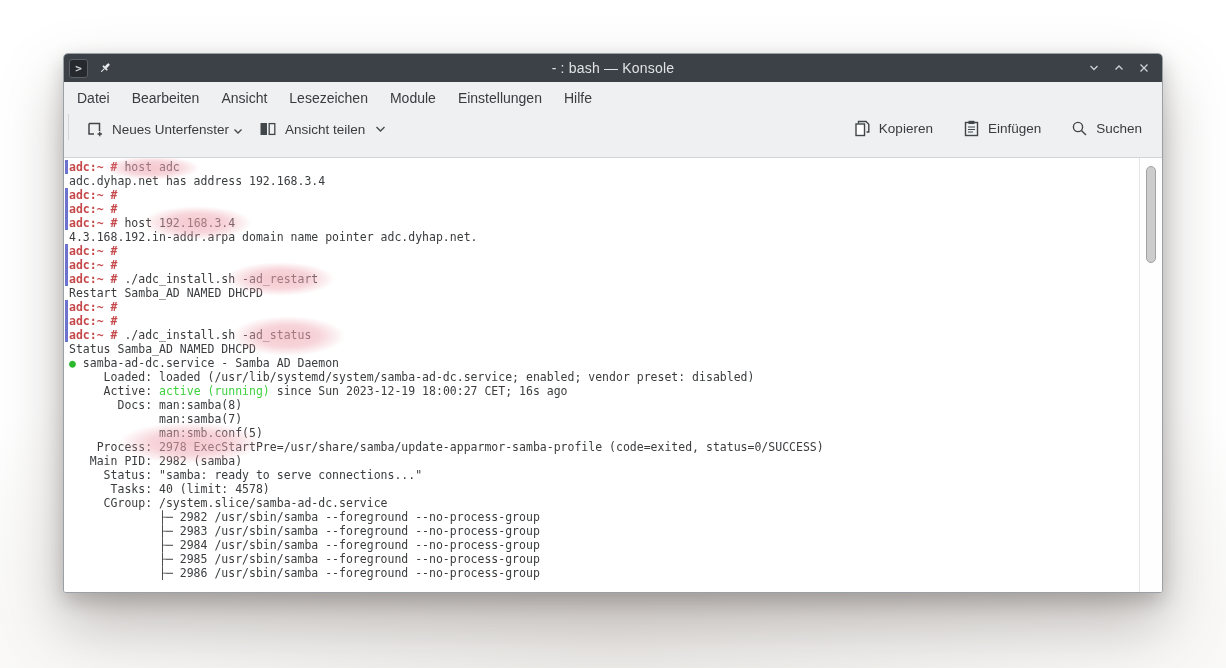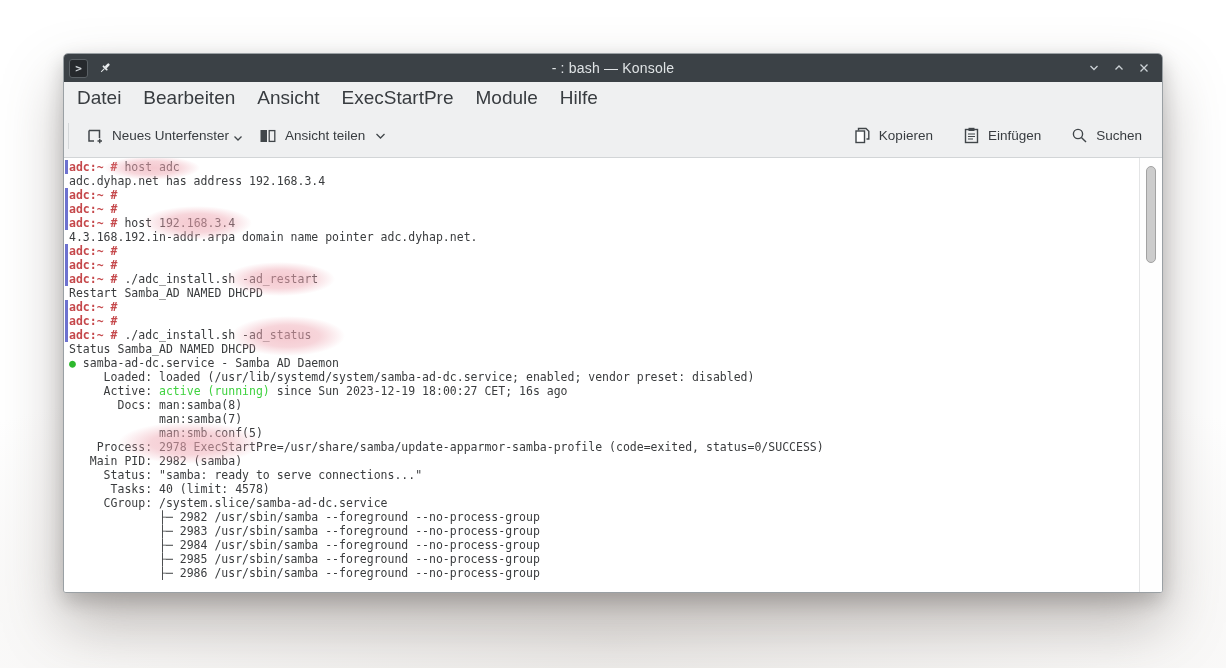--- a/index.html
+++ b/index.html
@@ -21,24 +21,24 @@
   .app-icon { width:19px; height:19px; background:#26292d; border:1px solid #5a6065;
               border-radius:3px; color:#ced3d7; font-family:"DejaVu Sans Mono",monospace;
               font-size:11px; font-weight:bold; display:flex; align-items:center; justify-content:center; }
   .tb-title { position:absolute; left:0; right:0; text-align:center; color:#dfe3e5;
               font-size:14px; letter-spacing:.2px; }
   .tb-controls { margin-left:auto; display:flex; align-items:center; gap:9px; padding-right:10px; z-index:1; }
   .tb-controls svg { display:block; cursor:default; }
 
   
   .menubar { height:32px; background:#eff0f1; display:flex; align-items:center; padding-left:2px; flex:0 0 auto; }
-  .menu-item { padding:0 11px; font-size:19px; color:#383c40; line-height:32px; cursor:default; }
-
-  
-  .toolbar { height:43px; background:#eff0f1; display:flex; align-items:center;
+  .menu-item { padding:0 11px; font-size:14px; color:#383c40; line-height:32px; cursor:default; }
+
+  
+  .toolbar { height:43px; background:#eff0f1; display:flex; align-items:flex-start;
              padding:0 12px 0 4px; flex:0 0 auto; }
   .tb-handle { width:1px; height:26px; background:#d4d7d9; margin-right:9px; }
   .tool-btn { display:flex; align-items:center; gap:8px; border:none; background:transparent;
               font-family:inherit; font-size:13.5px; color:#383c40; padding:6px 8px; border-radius:3px; }
   .tool-btn svg { display:block; }
   .tool-btn .caret { margin-left:2px; }
   .caret-low { align-self:flex-end; margin-bottom:3px; margin-left:-4px; }
   .tb-spacer { flex:1; }
   .tb-right { display:flex; align-items:center; gap:14px; }
 
@@ -94,22 +94,23 @@
         <svg width="16" height="16" viewBox="0 0 16 16">
           <path d="M4.5 4.5 L11.5 11.5 M11.5 4.5 L4.5 11.5" stroke="#ccd2d6" stroke-width="1.3"></path>
         </svg>
       </div>
     </div>
 
     <div class="menubar">
       <div class="menu-item">Datei</div>
       <div class="menu-item">Bearbeiten</div>
       <div class="menu-item">Ansicht</div>
-      <div class="menu-item">ExecStartPre</div>
+      <div class="menu-item">Lesezeichen</div>
       <div class="menu-item">Module</div>
+      <div class="menu-item">Einstellungen</div>
       <div class="menu-item">Hilfe</div>
     </div>
 
     <div class="toolbar">
       <div class="tb-handle"></div>
 
       <button class="tool-btn">
         <svg width="18" height="18" viewBox="0 0 18 18">
           <path d="M3 3.5 H13.5 V11 M3 3.5 V14 H8" fill="none" stroke="#41464a" stroke-width="1.5"></path>
           <path d="M11.5 14 H16 M13.75 11.75 V16.25" fill="none" stroke="#41464a" stroke-width="1.4"></path>

